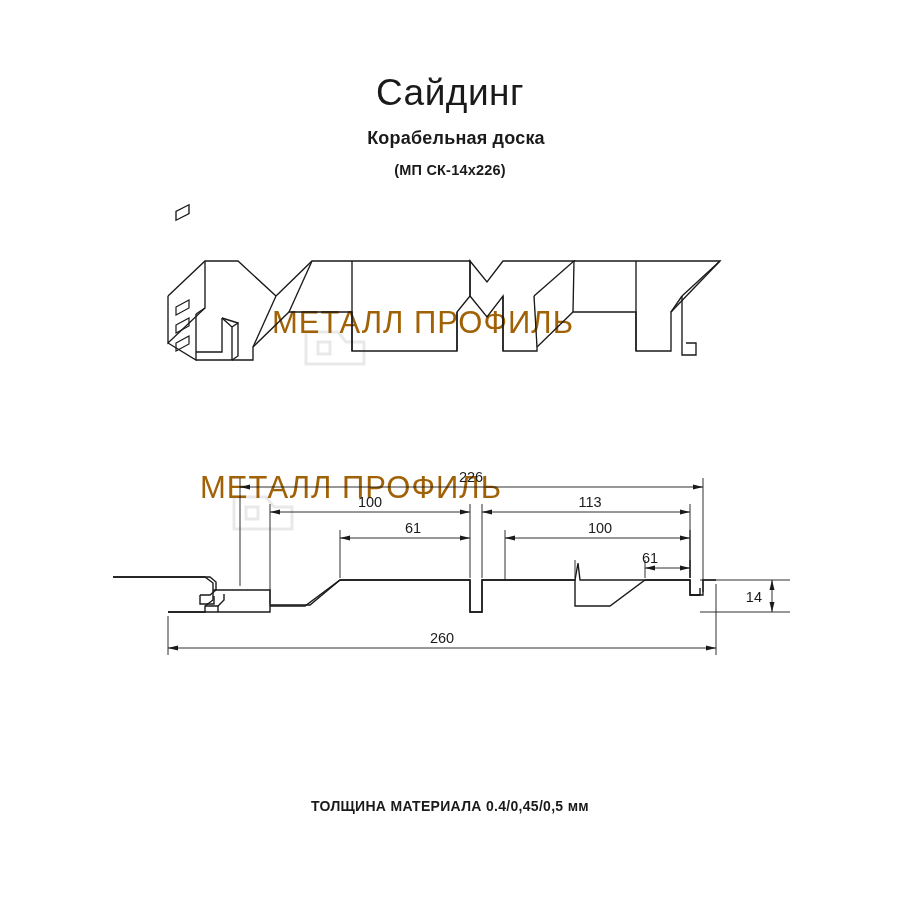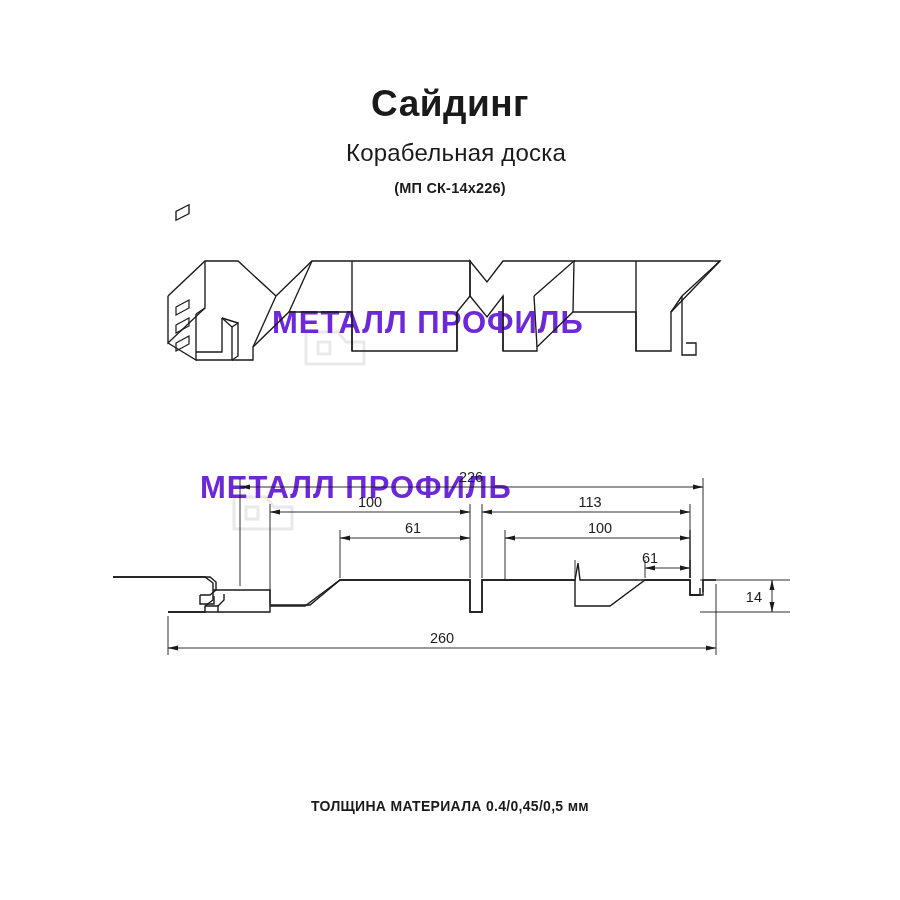--- a/index.html
+++ b/index.html
@@ -23,28 +23,28 @@
   
   .header {
     position: absolute;
     left: 0;
     top: 72px;
     width: 900px;
     text-align: center;
   }
   .title {
     font-size: 37px;
-    font-weight: bold;
+    font-weight: normal;
     letter-spacing: 0.5px;
     line-height: 1.1;
-    margin: 12px;
+    margin: 1px;
   }
   .subtitle {
-    font-size: 24px;
-    font-weight: normal;
+    font-size: 18px;
+    font-weight: bold;
     margin: 14px 0 0 12px;
     letter-spacing: 0.2px;
   }
   .code {
     font-size: 14.5px;
     font-weight: bold;
     margin: 13px 0 0 0;
     letter-spacing: 0.2px;
   }
 
@@ -63,22 +63,22 @@
   
   .svg-layer {
     position: absolute;
     left: 0;
     top: 0;
   }
 
   
   .watermark {
     position: absolute;
-    color: #6d28d9;
-    font-weight: bold;
+    color: #a16207;
+    font-weight: normal;
     letter-spacing: 1px;
     white-space: nowrap;
     user-select: none;
     pointer-events: none;
   }
   .wm-iso {
     left: 272px;
     top: 305px;
     font-size: 31px;
   }

